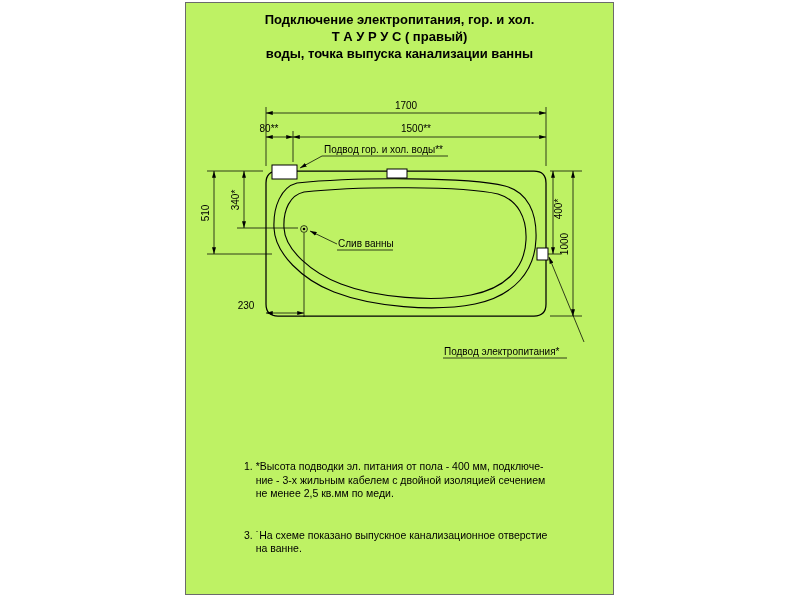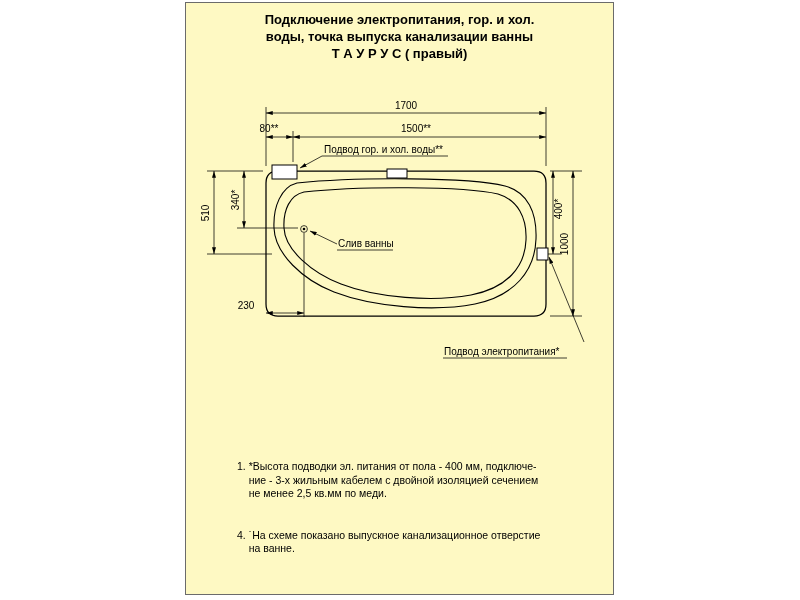--- a/index.html
+++ b/index.html
@@ -3,51 +3,51 @@
 <meta charset="utf-8">
 <style>
   html,body { margin:0; padding:0; }
   body {
     width:800px; height:600px; background:#ffffff;
     font-family:"Liberation Sans", sans-serif; color:#000;
     position:relative; overflow:hidden;
   }
   .sheet {
     position:absolute; left:185px; top:2px; width:429px; height:593px;
-    background:#fef9c3; border:1px solid #6b6b6b; box-sizing:border-box;
+    background:#bef264; border:1px solid #6b6b6b; box-sizing:border-box;
   }
   .title {
     position:absolute; top:8px; left:0; right:0;
     text-align:center; font-weight:bold; font-size:13px; line-height:17px;
   }
   .drawing-svg {
     position:absolute; left:0px; top:86px; width:430px; height:285px;
   }
   .drawing-svg text {
     font-family:"Liberation Sans", sans-serif;
     font-size:10px; fill:#000;
   }
   .notes {
     position:absolute; left:46px; top:430px;
     font-size:10.5px; line-height:13.5px; white-space:pre;
   }
-  .note { margin:0 0 1px 5px; }
+  .note { margin:0 0 1px 12px; }
   .outline { fill:none; stroke:#000; stroke-width:1.25; }
   .thin    { fill:none; stroke:#000; stroke-width:0.75; }
   .boxy    { fill:#fff; stroke:#000; stroke-width:1; }
 </style>
 </head>
 <body>
 
 <div class="sheet">
 
   <div class="title">
     <div>Подключение электропитания, гор. и хол.</div>
+    <div>Т А У Р У С ( правый)</div>
     <div>воды, точка выпуска канализации ванны</div>
-    <div>Т А У Р У С ( правый)</div>
   </div>
 
   <svg class="drawing-svg" viewBox="185 88 430 285">
     <defs>
       <marker id="arw" viewBox="0 0 10 6" refX="10" refY="3" markerWidth="9" markerHeight="6" orient="auto-start-reverse">
         <path d="M0,0 L10,3 L0,6 Z" fill="#000"></path>
       </marker>
     </defs>
 
     <path class="outline" d="M 277,170 H 533 Q 545,170 545,182 V 303 Q 545,315 533,315 H 277 Q 265,315 265,303 V 182 Q 265,170 277,170 Z"></path>
@@ -133,18 +133,18 @@
       <line class="thin" x1="583" y1="341" x2="548" y2="256" marker-end="url(#arw)"></line>
       <text x="443" y="354">Подвод электропитания*</text>
       <line class="thin" x1="442" y1="357" x2="566" y2="357"></line>
     </g>
   </svg>
 
   <div class="notes">
     <p class="note">1. *Высота подводки эл. питания от пола - 400 мм, подключе-
     ние - 3-х жильным кабелем с двойной изоляцией сечением
     не менее 2,5 кв.мм по меди.</p>
-    <p class="note">4. ˙На схеме показано выпускное канализационное отверстие
+    <p class="note">3. ˙На схеме показано выпускное канализационное отверстие
     на ванне.</p>
     
   </div>
 
 </div>
 
 </body></html>

